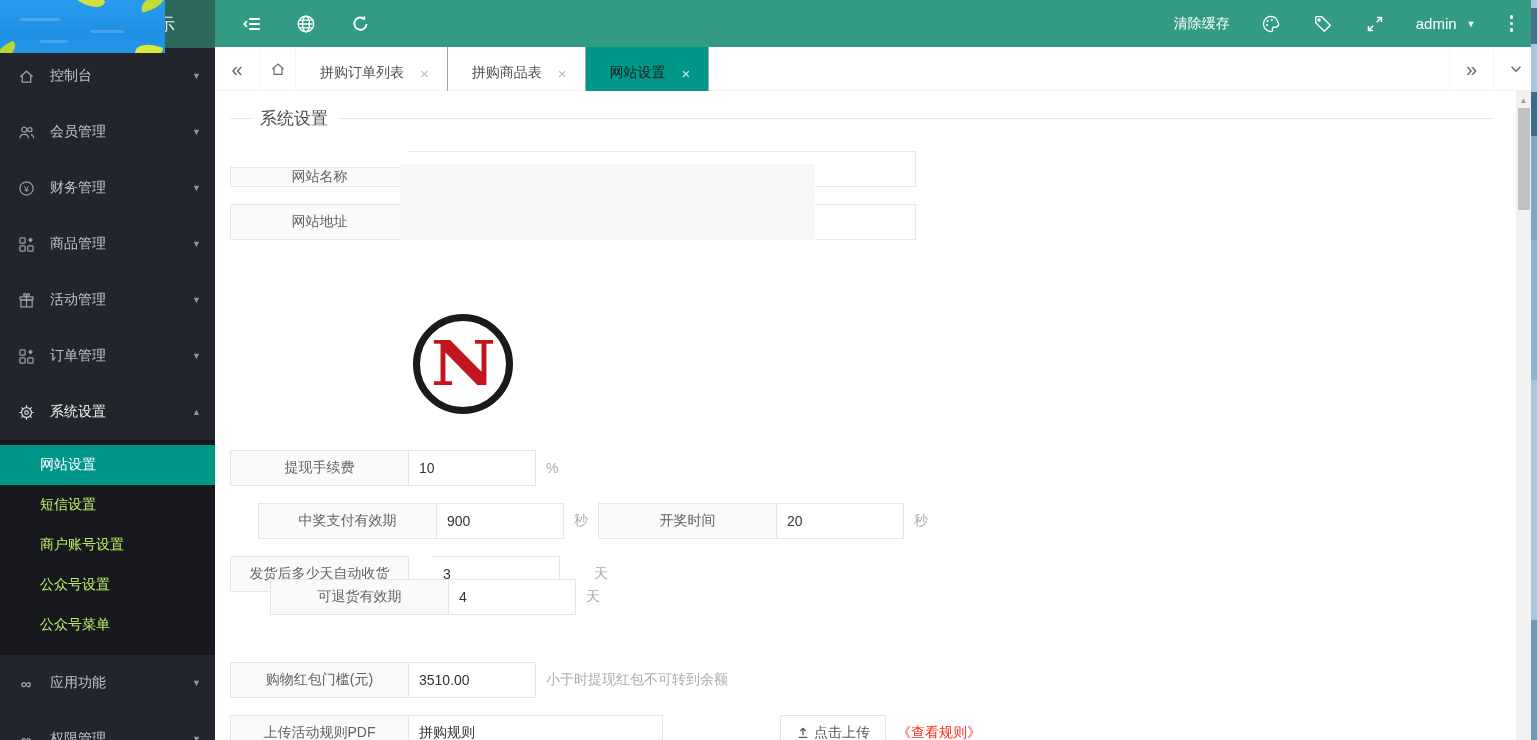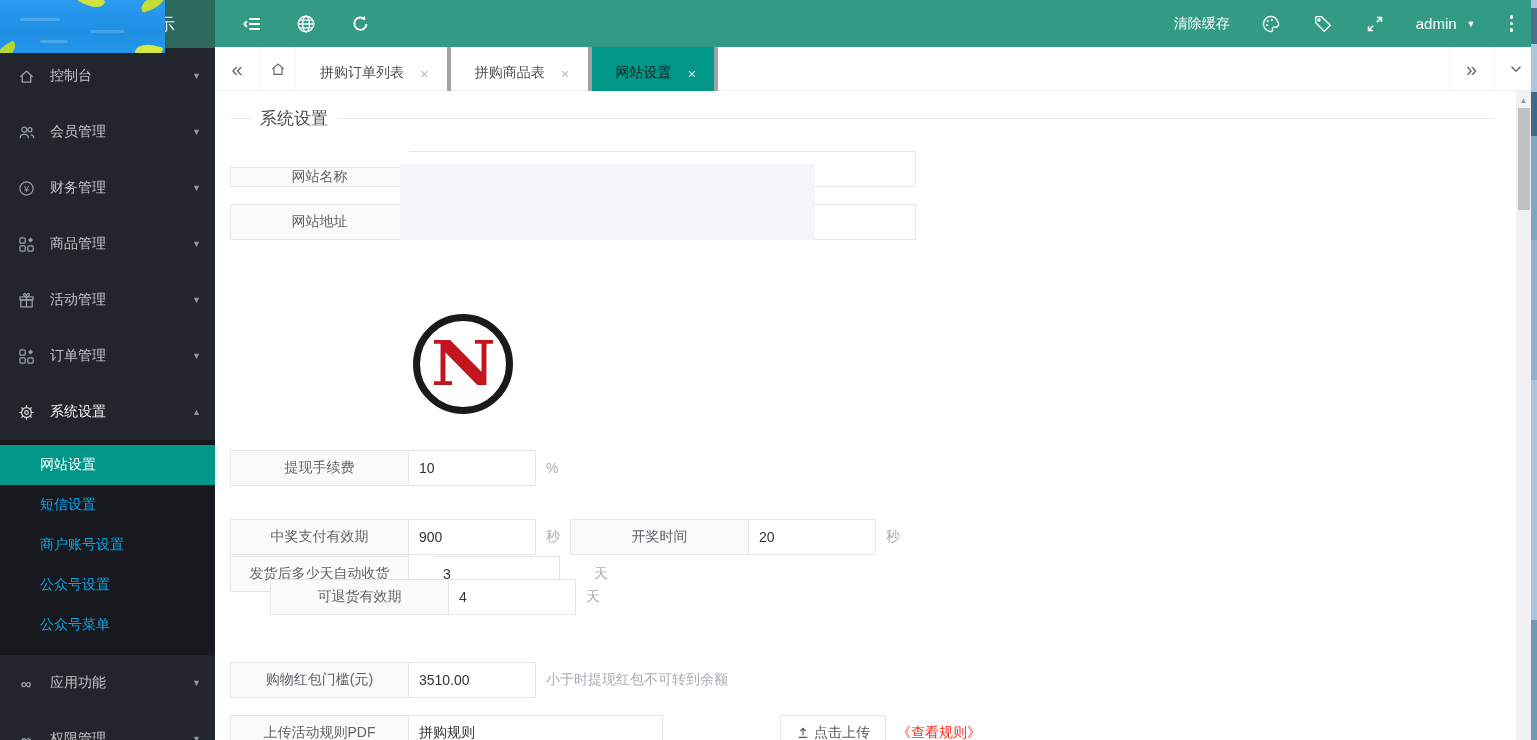--- a/index.html
+++ b/index.html
@@ -21,41 +21,41 @@
   .streak { position:absolute; height:3px; background:rgba(255,255,255,.18); border-radius:2px; }
 
   .menu { position:absolute; left:0; top:48px; width:215px; }
   .menu-item { position:relative; height:56px; display:flex; align-items:center; color:#c0c3c8; cursor:pointer; }
   .menu-item .mi-icon { position:absolute; left:17px; width:18px; height:18px; color:#9aa0a6; display:flex; align-items:center; justify-content:center; }
   .menu-item .mi-label { position:absolute; left:50px; font-size:14px; }
   .menu-item .mi-caret { position:absolute; right:14px; font-size:9px; color:#8f959b; }
   .menu-item.expanded { color:#f0f1f2; }
   .menu-item.expanded .mi-icon { color:#d6d9dc; }
   .submenu { background:#17191e; padding:5px 0 10px 0; }
-  .submenu-item { height:40px; display:flex; align-items:center; padding-left:40px; color:#0ea5e9; font-size:14px; cursor:pointer; }
+  .submenu-item { height:40px; display:flex; align-items:center; padding-left:40px; color:#bef264; font-size:14px; cursor:pointer; }
   .submenu-item.active { background:#009688; color:#fff; }
   .inf { font-size:15px; font-weight:bold; line-height:1; }
 
   
   .topbar { position:absolute; left:215px; top:0; width:1322px; height:47px; background:#339a85; color:#fff; display:flex; align-items:center; }
   .tb-left { display:flex; align-items:center; gap:32px; padding-left:26px; }
   .tb-right { margin-left:auto; display:flex; align-items:center; gap:30px; padding-right:20px; }
   .tb-icon { width:22px; height:22px; display:flex; align-items:center; justify-content:center; cursor:pointer; color:#fff; }
   .tb-text { font-size:14px; cursor:pointer; }
   .admin-wrap { display:flex; align-items:center; gap:10px; cursor:pointer; }
   .admin-name { font-size:15px; }
   .caret-down-glyph { font-size:9px; }
   .kebab { display:flex; flex-direction:column; gap:3px; cursor:pointer; padding:0 4px; }
   .kebab i { width:3.5px; height:3.5px; background:#fff; border-radius:50%; display:block; }
 
   
   .tabbar { position:absolute; left:215px; top:47px; width:1322px; height:44px; background:#fff; border-bottom:1px solid #f0f0f0; display:flex; }
   .tab-ctl { width:45px; height:44px; display:flex; align-items:center; justify-content:center; color:#666; font-size:20px; cursor:pointer; border-right:1px solid #f6f6f6; }
   .tab-home { width:36px; border-right:1px solid #f6f6f6; }
-  .tab { position:relative; height:52px; display:flex; align-items:center; padding:0 18px 0 24px; color:#4d4d4d; font-size:14px; cursor:pointer; border-right:4px solid #a3a3a3;text-align:center; }
+  .tab { position:relative; height:52px; display:flex; align-items:center; padding:0 18px 0 24px; color:#4d4d4d; font-size:14px; cursor:pointer; border-right:1px solid #a3a3a3;text-align:center; }
   .tab .tab-close { margin-left:16px; color:#b7bbbe; font-size:15px; cursor:pointer; }
   .tab.active { background:#009688; color:#1d1d1d; }
   .tab.active .tab-close { color:#d6ece7; }
   .tab-right { position:absolute; right:0; top:0; height:44px; display:flex; }
   .tab-ctl.rt { border-right:none; border-left:1px solid #f6f6f6; width:44px; }
   .chev-svg { width:16px; height:16px; color:#666; }
 
   
   .content { position:absolute; left:215px; top:91px; width:1307px; height:649px; background:#fff; overflow:hidden; }
   .section-head { position:absolute; left:15px; right:28px; top:15px; height:24px; display:flex; align-items:center; }
@@ -324,21 +324,21 @@
     <div class="logo-preview">
       <span class="logo-letter">N</span>
     </div>
 
     <div class="frow" style="top:359px;">
       <span class="flabel">提现手续费</span>
       <input class="finput w127" value="10" style="">
       <span class="funit">%</span>
     </div>
 
-    <div class="frow" style="top:428px;">
+    <div class="frow" style="top:412px;margin-left:28px;">
       <span class="flabel">中奖支付有效期</span>
       <input class="finput w127" value="900" style="">
       <span class="funit">秒</span>
       <span class="flabel">开奖时间</span>
       <input class="finput w127" value="20" style="">
       <span class="funit">秒</span>
     </div>
 
     <div class="frow" style="top:465px;gap:24px;">
       <span class="flabel">发货后多少天自动收货</span>

